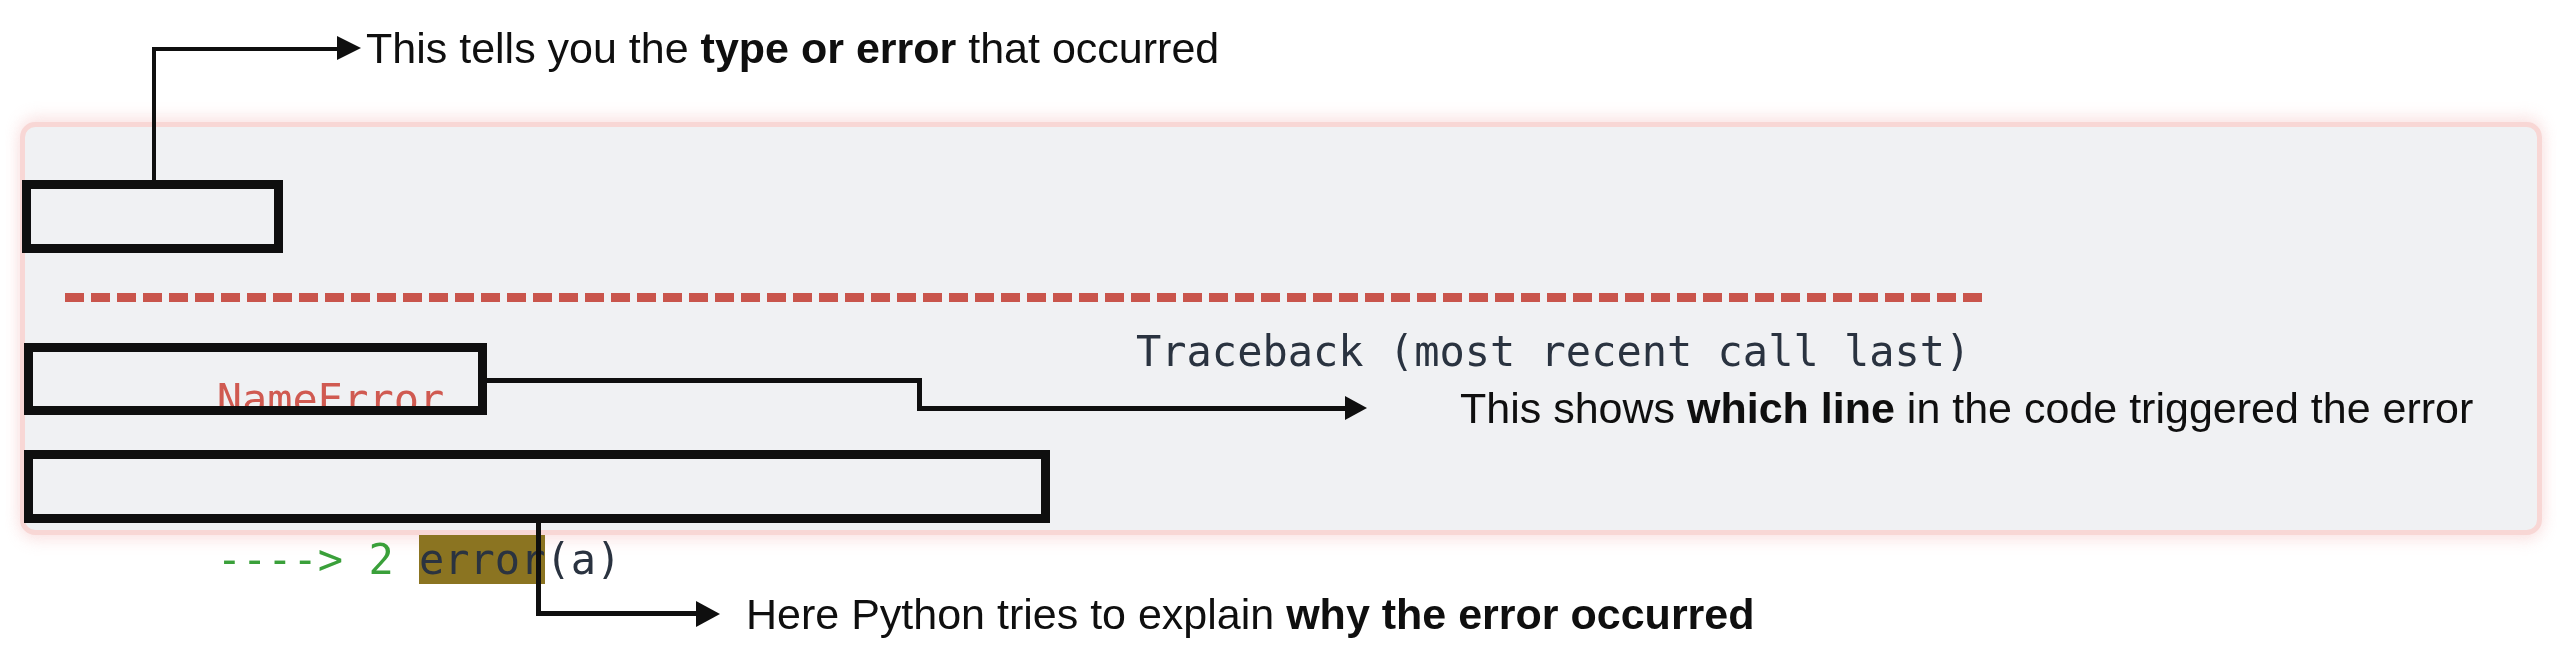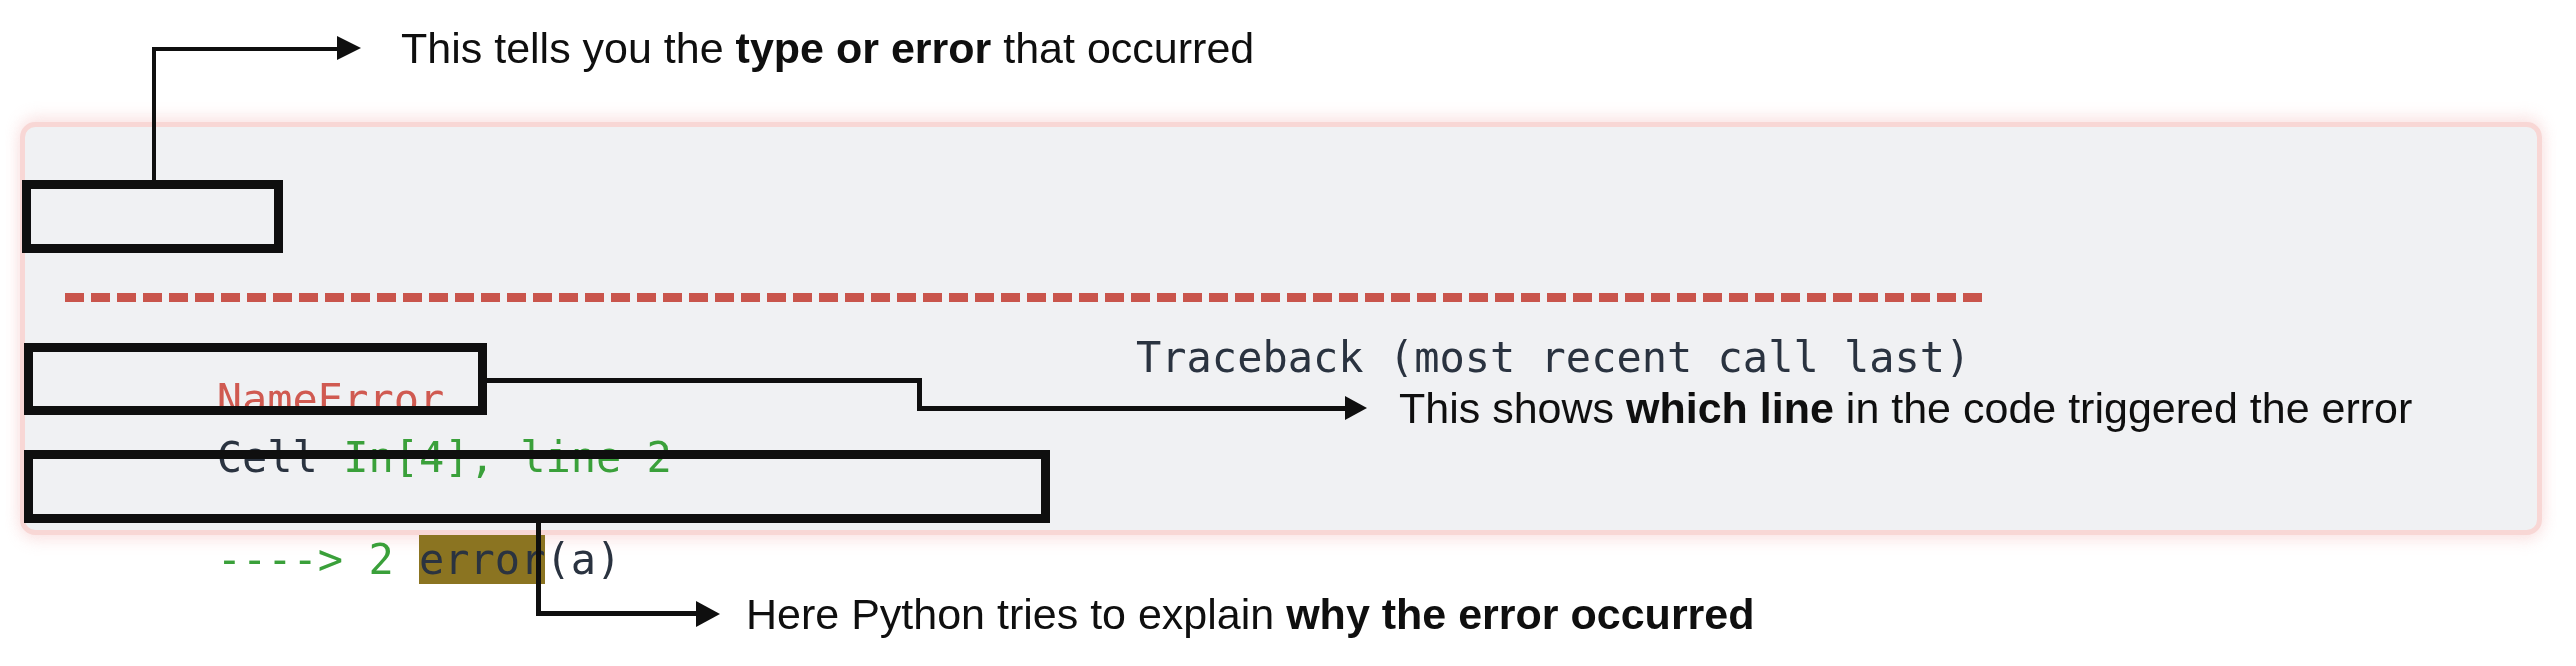--- a/index.html
+++ b/index.html
@@ -43,21 +43,21 @@
   }
   .l-exc{top:195px;}
   .l-cell{top:253px;}
   .l-code1{top:302px;}
   .l-code2{top:355px;}
   .l-msg{top:460px;}
   .red{color:var(--text-red);}
   .green{color:var(--green);}
   .dgreen{color:var(--dark-green);font-weight:bold;}
   .hl{background:var(--olive);}
-  .tb-label{position:absolute;left:1071px;top:10px;color:var(--navy);}
+  .tb-label{position:absolute;left:1071px;top:4px;color:var(--navy);}
   .l-exc{width:2091px;}
   
   .blackbox{position:absolute;border:9px solid var(--ink);background:transparent;}
   .box-exc{left:21.6px;top:180px;width:261px;height:73px;}
   .box-line{left:24.4px;top:343px;width:463px;height:72px;}
   .box-msg{left:24.4px;top:450px;width:1026px;height:73px;}
   
   .stroke{position:absolute;background:var(--ink);}
   .head{position:absolute;width:0;height:0;border-style:solid;border-color:transparent;}
   .head-right{border-left-color:var(--ink);}
@@ -73,40 +73,37 @@
   
   .a3-v{left:536px;top:521px;width:4.9px;height:95px;}
   .a3-h{left:536px;top:611px;width:162px;height:4.9px;}
   .a3-head{left:696px;top:601px;border-width:13.2px 0 13.2px 24px;}
   
   .ann{
     position:absolute;color:var(--ink);
     font-size:43px;line-height:53px;white-space:pre;
   }
   .ann b{font-weight:700;}
-  .ann-top{left:401px;top:22px;text-align:right;}
-  .ann-right{left:1399px;top:382px;}
+  .ann-top{left:366px;top:22px;text-align:right;}
+  .ann-right{left:1460px;top:382px;}
   .ann-bottom{left:746px;top:588px;}
 </style>
 </head>
 <body>
 
 <div class="canvas">
 
   <div class="panel">
     <div class="sep" title="---------------------------------------------------------------------------"></div>
 
     <div class="codeline l-exc">
       <span class="red">NameError</span>
       <span class="tb-label">Traceback (most recent call last)</span>
     </div>
 
-    <div class="codeline l-cell">
-      <span>Cell </span><span class="green">In[4], line 2</span>
-    </div>
 
 
     <div class="codeline l-code2">
       <span class="green">----&gt; 2 </span><span class="hl">error</span><span>(a)</span>
     </div>
 
   </div>
 
   <div class="blackbox box-exc"></div>
   <div class="blackbox box-line"></div>

